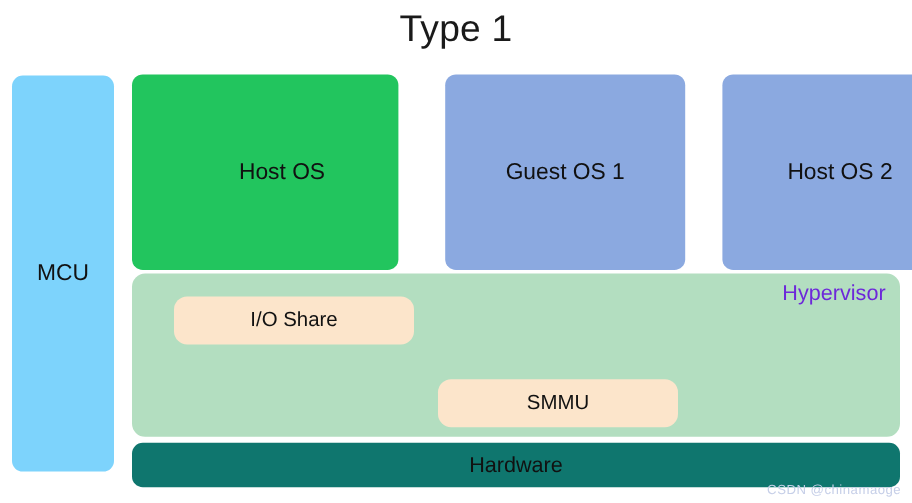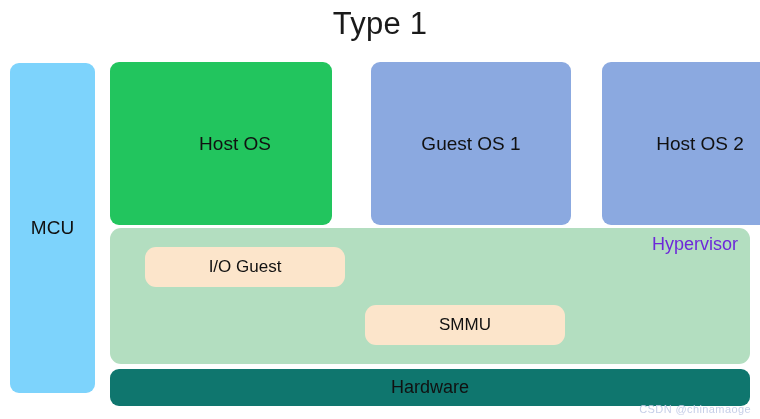--- a/index.html
+++ b/index.html
@@ -99,21 +99,21 @@
     justify-content: center;
     background: #fce5cb;
     border-radius: 11px;
     font-size: 17px;
     color: #111111;
     height: 40px;
   }
   .sub-io     { left: 35px;  top: 19px; width: 200px; }
   .sub-gpu    { left: 255px; top: 19px; width: 200px; }
   .sub-part   { left: 35px;  top: 77px; width: 200px; }
-  .sub-smmu   { left: 255px; top: 77px; width: 200px; }
+  .sub-smmu   { left: 255px; top: 88px; width: 200px; }
   .hardware {
     left: 110px;
     top: 369px;
     width: 640px;
     height: 37px;
     background: #0f766e;
     font-size: 18px;
     border-radius: 9px;
   }
   .watermark {
@@ -147,21 +147,21 @@
   </div>
 
   <div class="box host-os-2">
     <span>Host OS 2</span>
   </div>
 
   <div class="box hypervisor">
     <span class="hypervisor-label">Hypervisor</span>
 
     <div class="sub sub-io">
-      <span>I/O Guest</span>
+      <span>I/O Share</span>
     </div>
 
 
 
     <div class="sub sub-smmu">
       <span>SMMU</span>
     </div>
   </div>
 
   <div class="box hardware">

